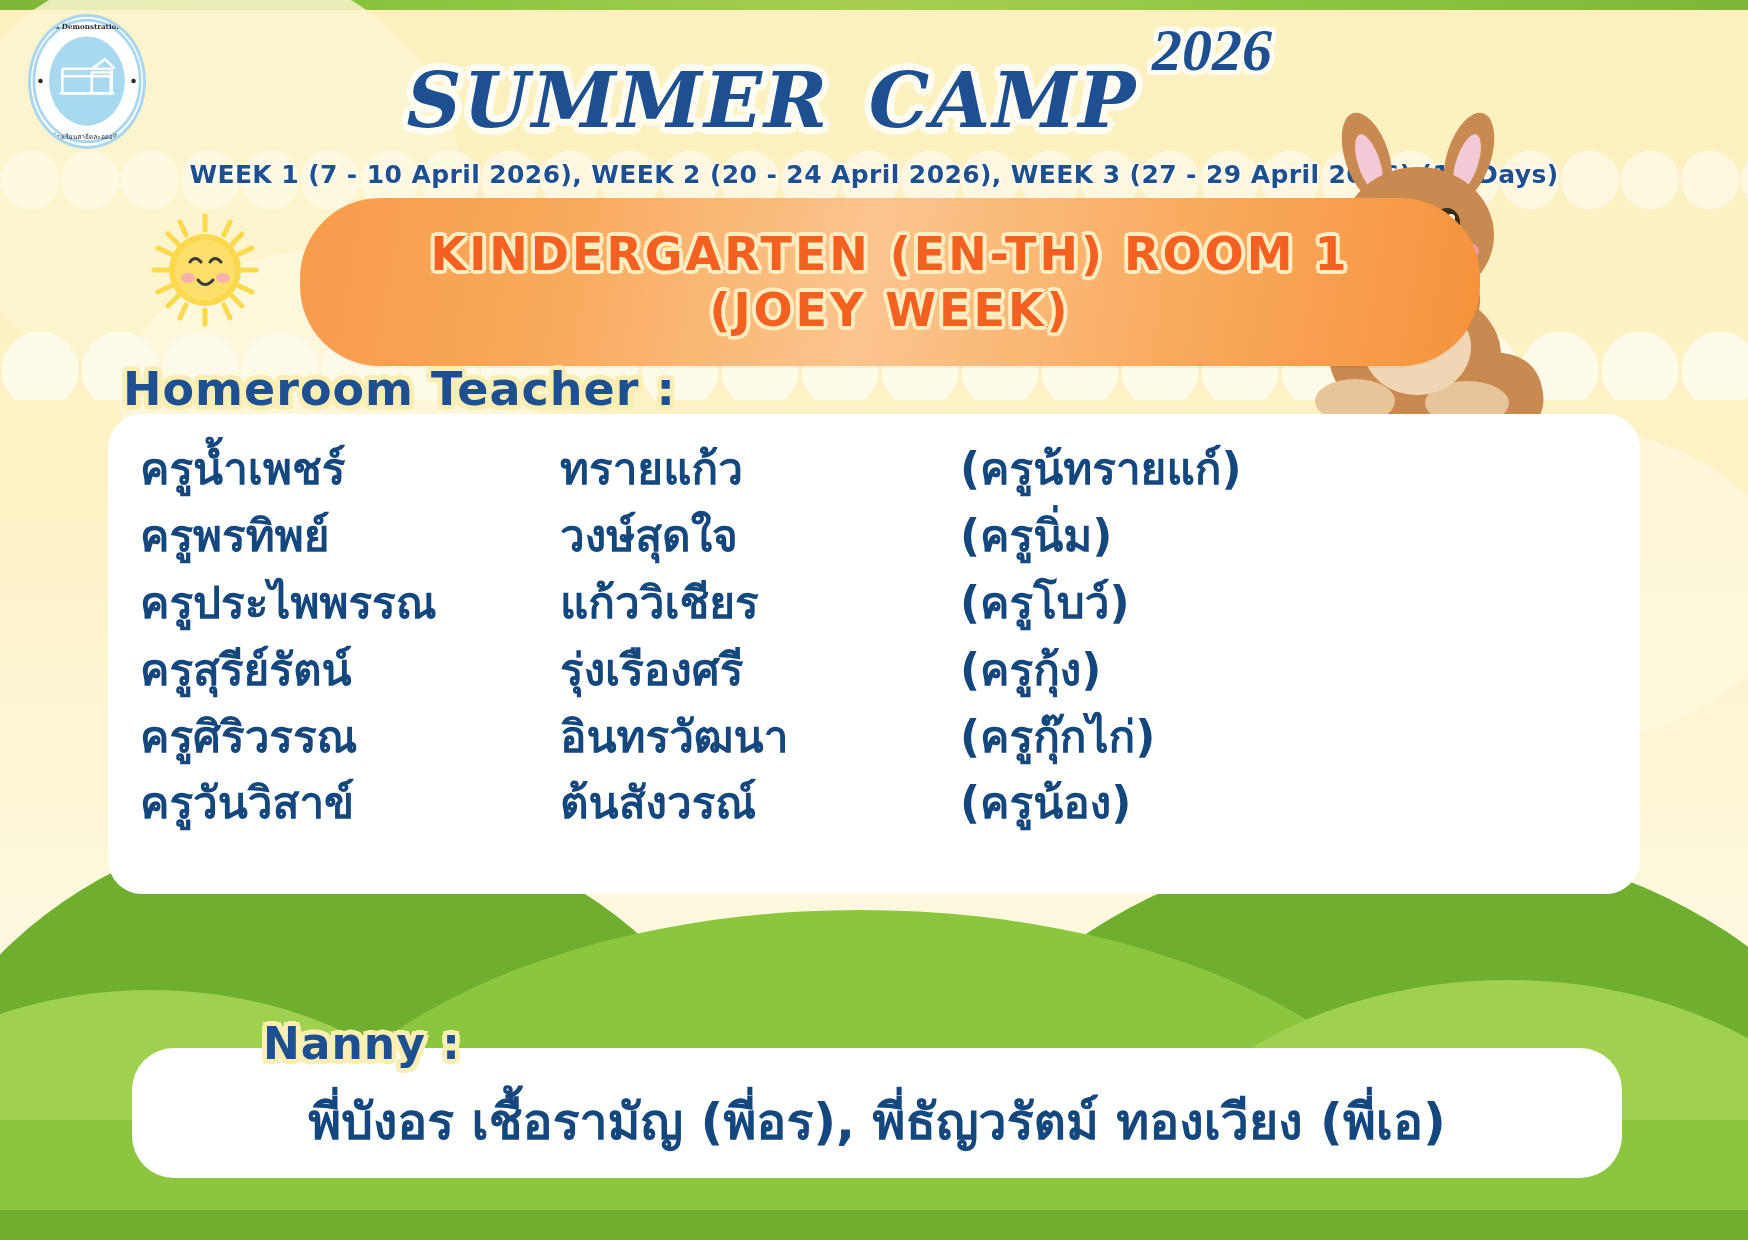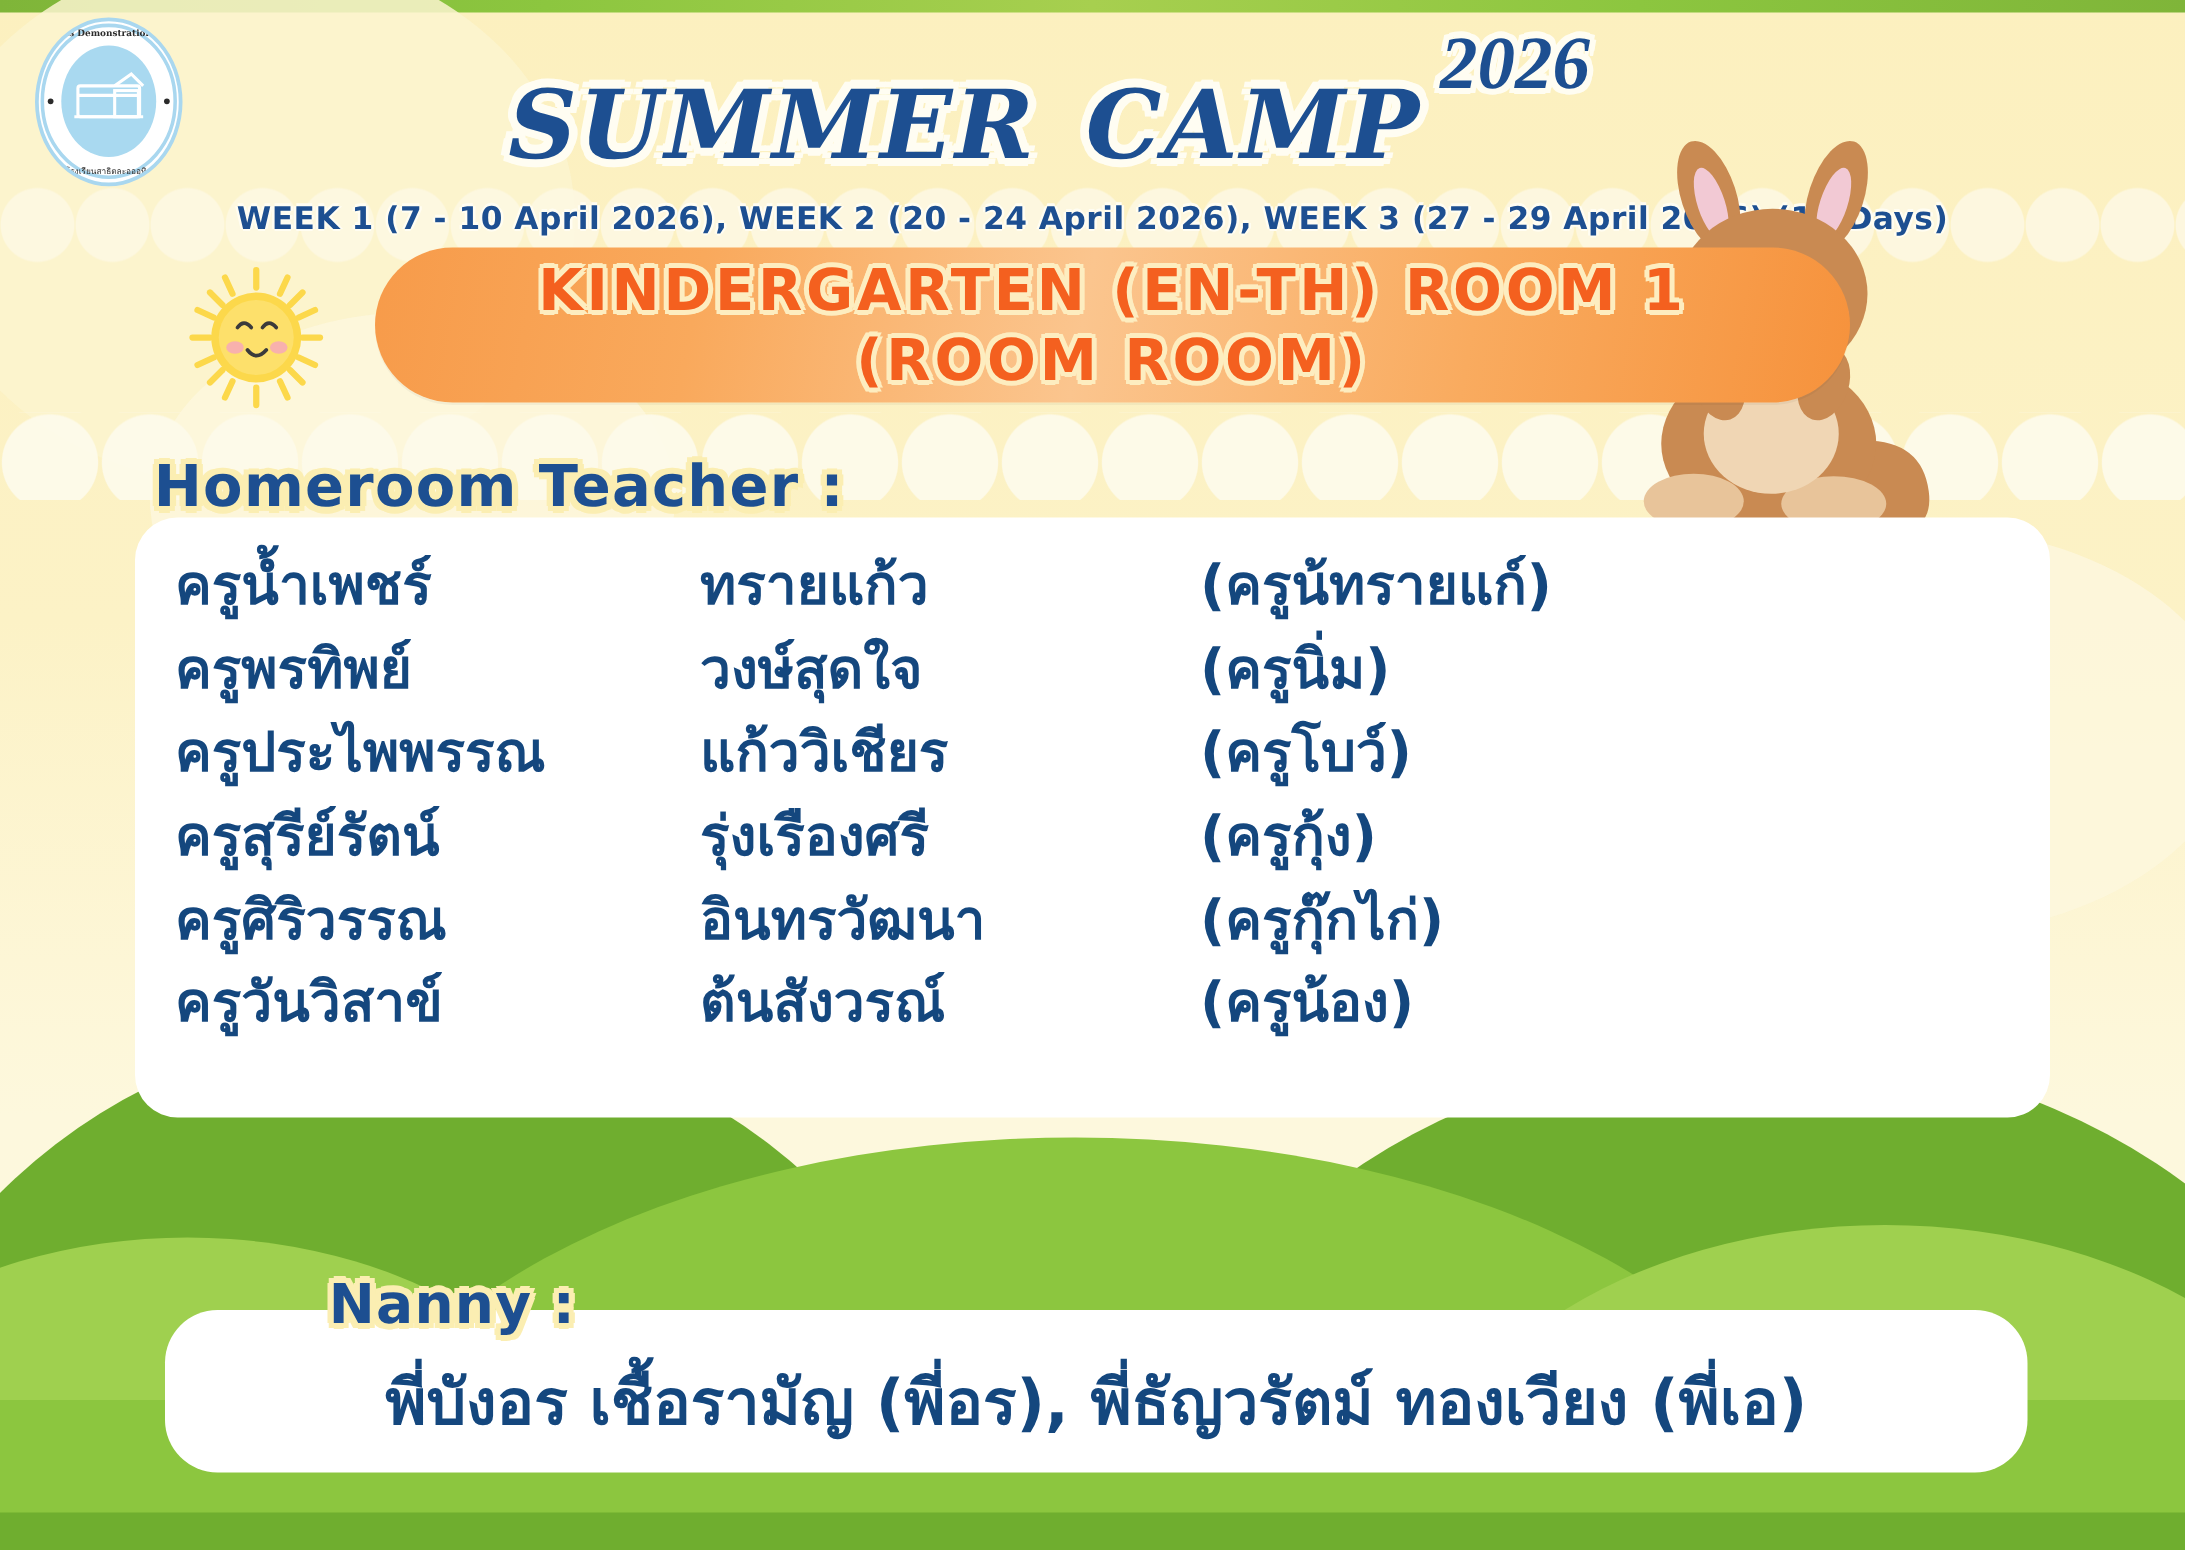--- a/index.html
+++ b/index.html
@@ -113,21 +113,21 @@
     position:absolute; left:0; top: 160px; width: 1748px;
     text-align:center;
     font-family:"DejaVu Sans", sans-serif;
     font-weight:700; font-size: 25px; letter-spacing: .4px;
     color:#1d4f91;
     text-shadow: -2px 0 0 #fffdf2, 2px 0 0 #fffdf2, 0 -2px 0 #fffdf2, 0 2px 0 #fffdf2;
   }
 
   
   .banner {
-    position:absolute; left: 300px; top: 198px; width: 1180px; height: 124px;
+    position:absolute; left: 300px; top: 198px; width: 1180px; height: 168px;
     border-radius: 80px;
     background: linear-gradient(100deg,#f79b4a 0%,#f9a95c 22%,#fbc58e 48%,#f9ab5f 74%,#f6923c 100%);
     display:flex; flex-direction:column; align-items:center; justify-content:center;
     text-align:center;
     box-shadow: 0 2px 0 rgba(0,0,0,.04);
   }
   .banner-line {
     font-family:"DejaVu Sans", sans-serif;
     font-weight: 700;
     font-size: 46px;
@@ -314,21 +314,21 @@
       <ellipse cx="182" cy="166" rx="14" ry="9" fill="#f2a0ae" opacity=".9"></ellipse>
 
       <ellipse cx="135" cy="164" rx="9" ry="7" fill="#3b2a1a"></ellipse>
       <path d="M135 171 v8" stroke="#3b2a1a" stroke-width="3.5" stroke-linecap="round"></path>
       <path d="M122 182 q13 12 26 0" stroke="#3b2a1a" stroke-width="3.5" fill="none" stroke-linecap="round"></path>
     </svg>
   </div>
 
   <div class="banner">
     <div class="banner-line">KINDERGARTEN (EN-TH) ROOM 1</div>
-    <div class="banner-line">(ROOM ROOM)</div>
+    <div class="banner-line">(JOEY WEEK)</div>
   </div>
 
   <div class="sec-head" id="homeroom-head">Homeroom Teacher :</div>
   <div class="card" id="homeroom-card"></div>
   <div class="teacher-list">
       <div class="teacher-row">
         <span class="t-first">ครูน้ำเพชร์</span>
         <span class="t-last">ทรายแก้ว</span>
         <span class="t-nick">(ครูน้ทรายแก์)</span>
       </div>

